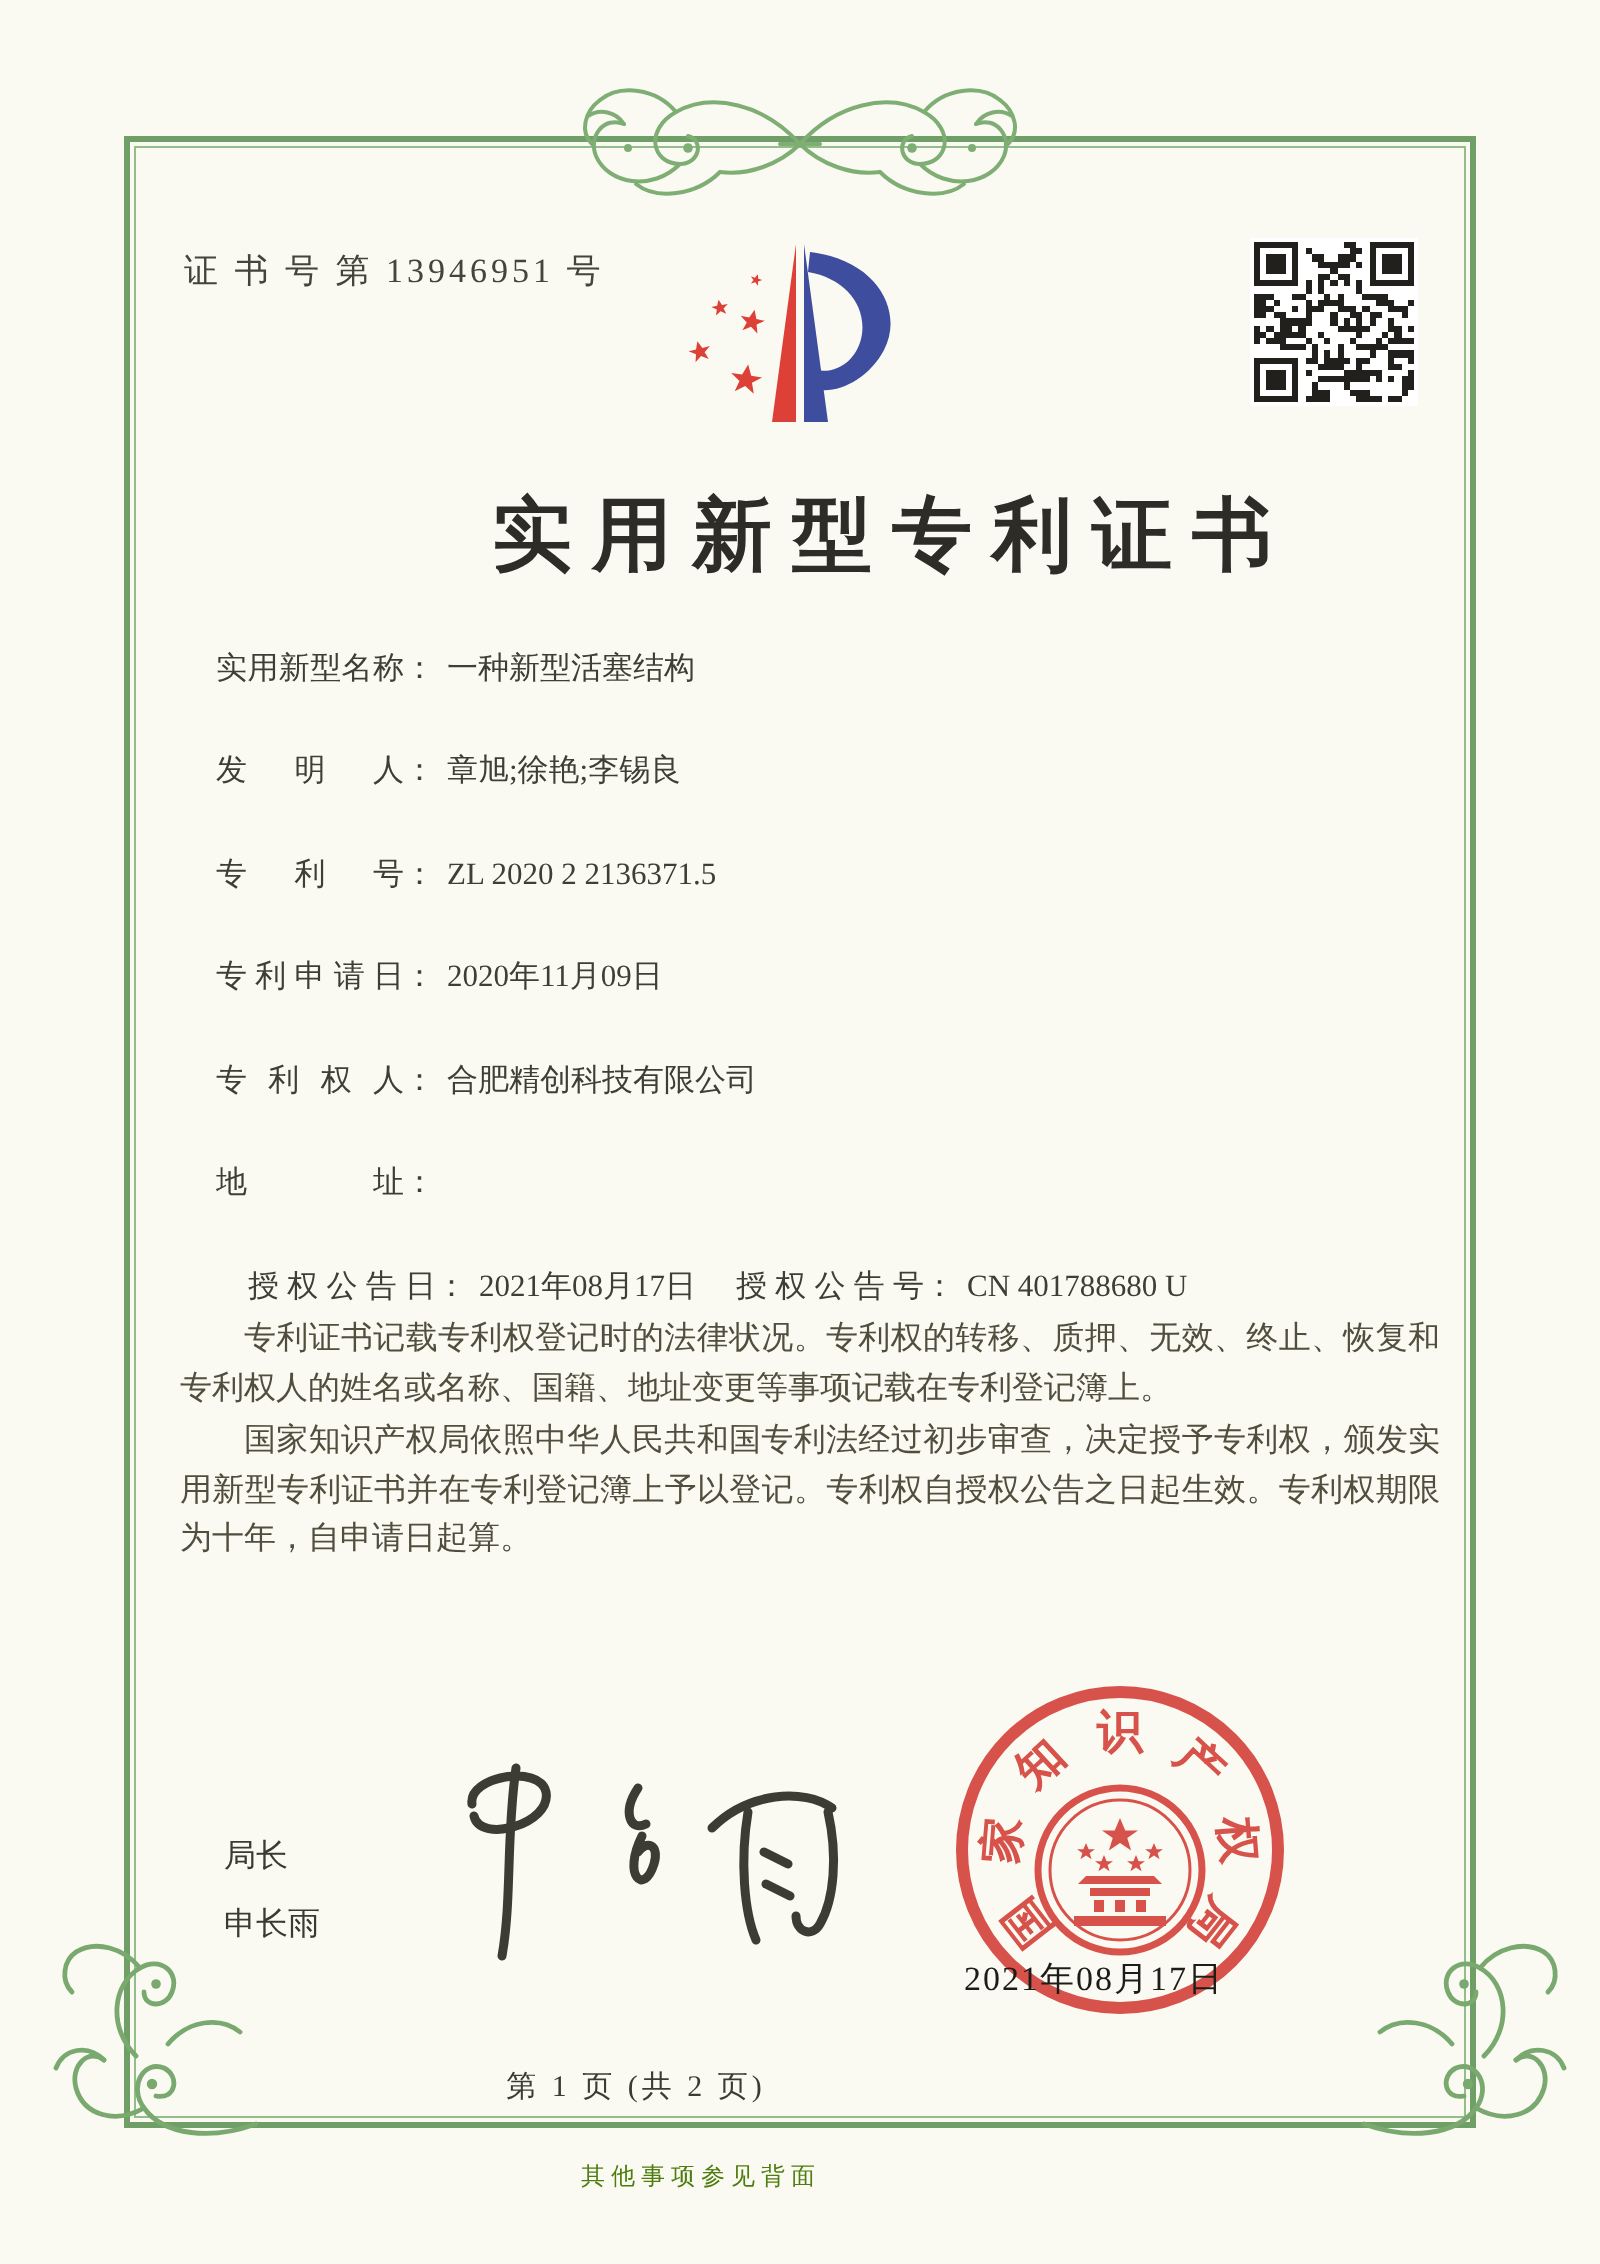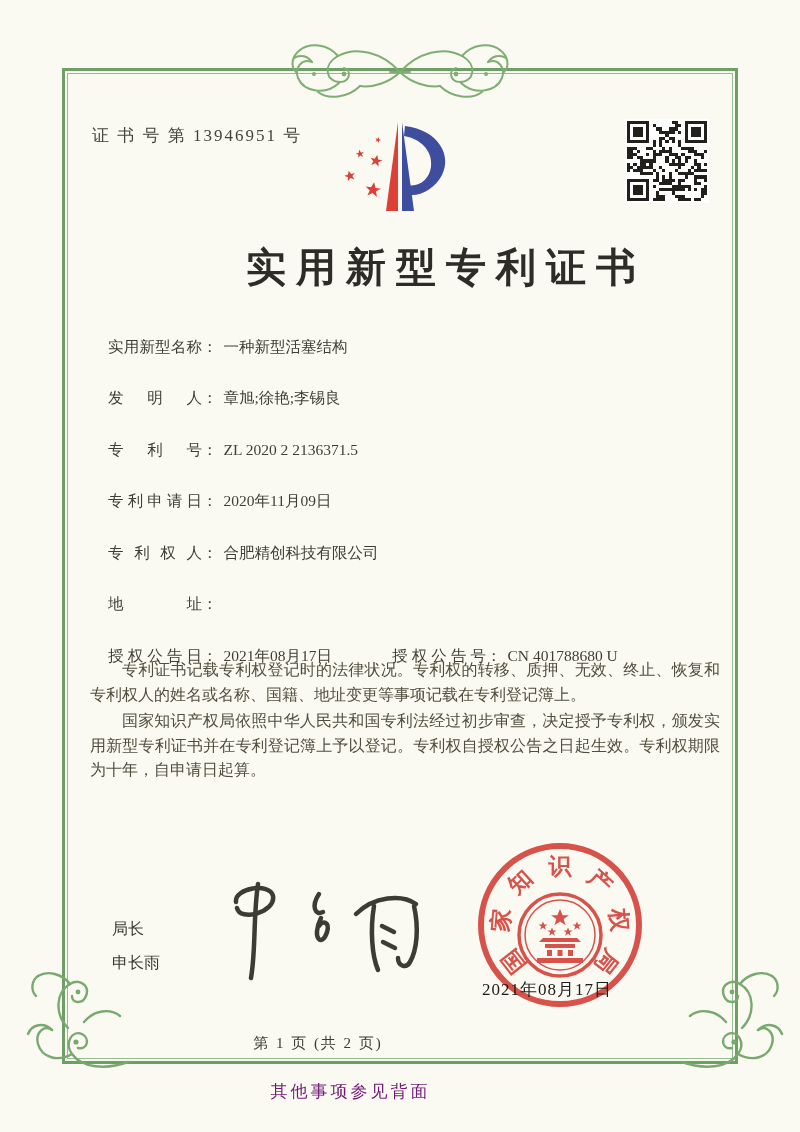--- a/index.html
+++ b/index.html
@@ -38,27 +38,27 @@
   }
   .qr div{background:transparent;}
   .qr div.on{background:#22201d;}
 
   .title{
     position:absolute;left:0;top:240px;width:800px;
     text-align:center;font-size:40px;font-weight:bold;
     letter-spacing:10px;color:#2d2c26;margin-left:46px;
   }
 
-  .fields{position:absolute;left:108px;top:336px;width:590px;font-size:15.5px;color:#3f3e34;}
+  .fields{position:absolute;left:108px;top:324px;width:590px;font-size:15.5px;color:#3f3e34;}
   .field-row{display:flex;align-items:flex-start;margin-bottom:29px;line-height:1.45;}
   .field-label{display:inline-block;width:94px;text-align:justify;text-align-last:justify;flex:none;}
   .field-colon{flex:none;margin-right:6px;}
   .field-value{max-width:440px;}
   .field-pair{display:flex;align-items:flex-start;}
-  .row-double{display:flex;gap:60px;}
+  .row-double{display:flex;gap:20px;margin-left:16px;}
 
   .body-text{
     position:absolute;left:90px;top:658px;width:630px;
     font-size:16px;line-height:24.5px;color:#514e3e;
     text-align:justify;
   }
   .body-text p{margin:0 0 2px 0;text-indent:2em;}
 
   .signer{position:absolute;left:112px;top:912px;font-size:16px;color:#3b3a31;line-height:34px;}
   .signature{position:absolute;left:222px;top:868px;}
@@ -73,21 +73,21 @@
     position:absolute;left:482px;top:978px;width:170px;
     font-size:17px;color:#1d1c19;letter-spacing:1px;white-space:nowrap;
   }
 
   .footer-page{
     position:absolute;left:0;top:1034px;width:636px;text-align:center;
     font-size:15px;color:#3c3b31;letter-spacing:2px;
   }
   .back-note{
     position:absolute;left:0;top:1080px;width:701px;text-align:center;
-    font-size:17px;color:#701a75;letter-spacing:3px;
+    font-size:12px;color:#4d7c0f;letter-spacing:3px;
   }
 
   .orn-top{position:absolute;left:278px;top:26px;}
   .orn-bl{position:absolute;left:24px;top:966px;}
   .orn-br{position:absolute;left:676px;top:966px;transform:scaleX(-1);}
 </style>
 </head>
 <body>
 
 <div class="page">

